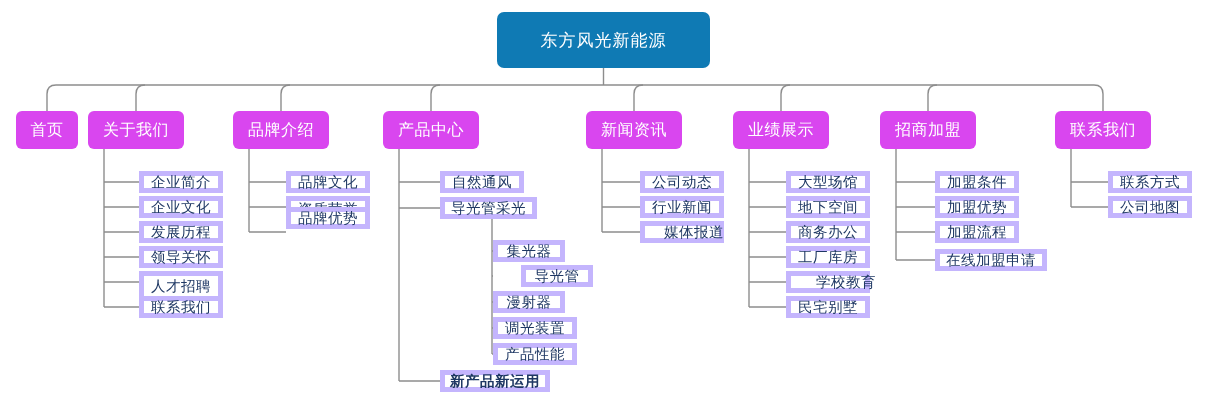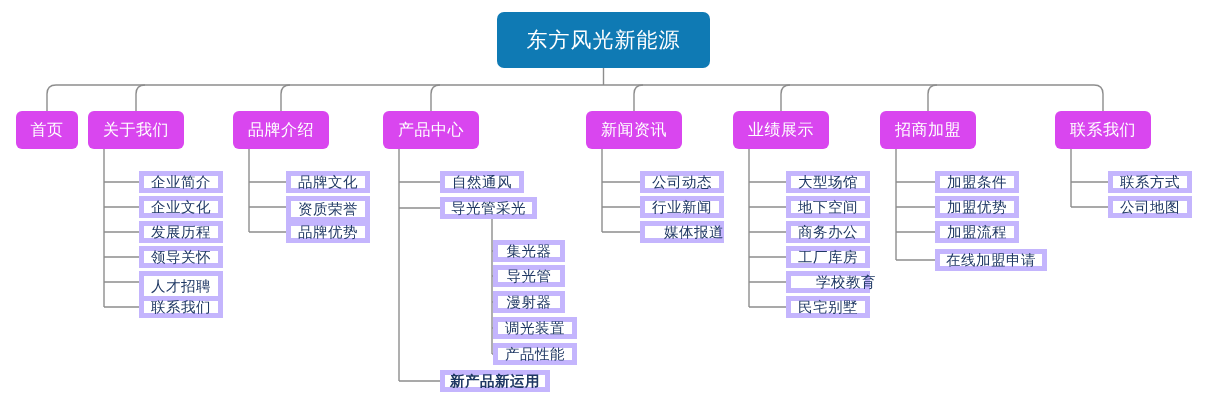--- a/index.html
+++ b/index.html
@@ -28,21 +28,21 @@
     box-sizing: border-box;
     display: flex;
     align-items: center;
     justify-content: center;
     white-space: nowrap;
   }
   .node.root {
     background: #0f7ab4;
     color: #ffffff;
     border-radius: 7px;
-    font-size: 21px;
+    font-size: 17px;
     letter-spacing: 1px;
   }
   .node.lvl2 {
     background: #d946ef;
     color: #ffffff;
     border-radius: 6px;
     font-size: 16px;
     letter-spacing: 0.5px;
   }
   .node.leaf {
@@ -115,26 +115,26 @@
       <div class="node lvl2" style="left: 88px; top: 111px; width: 96px; height: 38px;">关于我们</div>
       <div class="node leaf" style="left: 139px; top: 171px; width: 84px; height: 22px;">企业简介</div>
       <div class="node leaf" style="left: 139px; top: 196px; width: 84px; height: 22px;">企业文化</div>
       <div class="node leaf" style="left: 139px; top: 221px; width: 84px; height: 22px;">发展历程</div>
       <div class="node leaf" style="left: 139px; top: 246px; width: 84px; height: 22px;">领导关怀</div>
       <div class="node leaf" style="left: 139px; top: 271px; width: 84px; height: 30px;">人才招聘</div>
       <div class="node leaf" style="left: 139px; top: 296px; width: 84px; height: 22px;">联系我们</div>
       <div class="node lvl2" style="left: 233px; top: 111px; width: 96px; height: 38px;">品牌介绍</div>
       <div class="node leaf" style="left: 286px; top: 171px; width: 84px; height: 22px;">品牌文化</div>
       <div class="node leaf" style="left: 286px; top: 196px; width: 84px; height: 26px;">资质荣誉</div>
-      <div class="node leaf" style="left: 286px; top: 221px; width: 84px; height: 22px;">品牌优势</div>
+      <div class="node leaf" style="left: 286px; top: 207px; width: 84px; height: 22px;">品牌优势</div>
       <div class="node lvl2" style="left: 383px; top: 111px; width: 96px; height: 38px;">产品中心</div>
       <div class="node leaf" style="left: 440px; top: 171px; width: 84px; height: 22px;">自然通风</div>
       <div class="node leaf" style="left: 440px; top: 197px; width: 97px; height: 22px;">导光管采光</div>
       <div class="node leaf" style="left: 493px; top: 240px; width: 72px; height: 22px;">集光器</div>
-      <div class="node leaf" style="left: 493px; top: 265px; width: 72px; height: 22px; text-align: center;">导光管</div>
+      <div class="node leaf" style="left: 521px; top: 265px; width: 72px; height: 22px; text-align: center;">导光管</div>
       <div class="node leaf" style="left: 493px; top: 291px; width: 72px; height: 22px;">漫射器</div>
       <div class="node leaf" style="left: 493px; top: 317px; width: 84px; height: 22px;">调光装置</div>
       <div class="node leaf" style="left: 493px; top: 343px; width: 84px; height: 22px;">产品性能</div>
       <div class="node leaf" style="left: 440px; top: 370px; width: 110px; height: 22px; font-weight: bold;">新产品新运用</div>
       <div class="node lvl2" style="left: 586px; top: 111px; width: 96px; height: 38px;">新闻资讯</div>
       <div class="node leaf" style="left: 640px; top: 171px; width: 84px; height: 22px;">公司动态</div>
       <div class="node leaf" style="left: 640px; top: 196px; width: 84px; height: 22px;">行业新闻</div>
       <div class="node leaf" style="left: 640px; top: 221px; width: 84px; height: 22px; padding-left: 24px;">媒体报道</div>
       <div class="node lvl2" style="left: 733px; top: 111px; width: 96px; height: 38px;">业绩展示</div>
       <div class="node leaf" style="left: 786px; top: 171px; width: 84px; height: 22px;">大型场馆</div>

